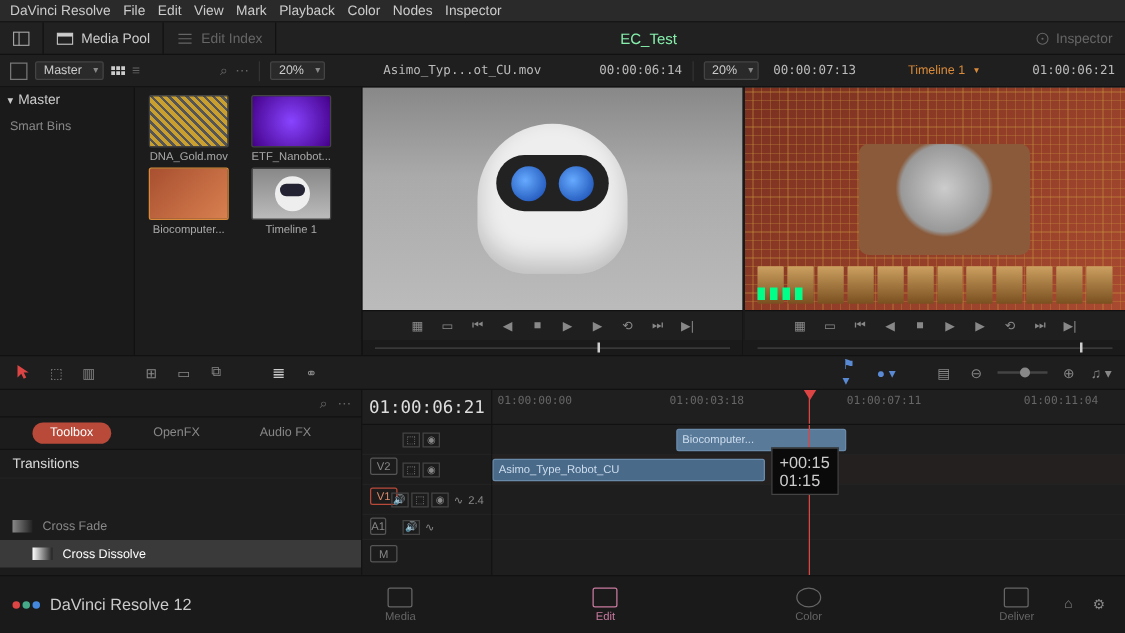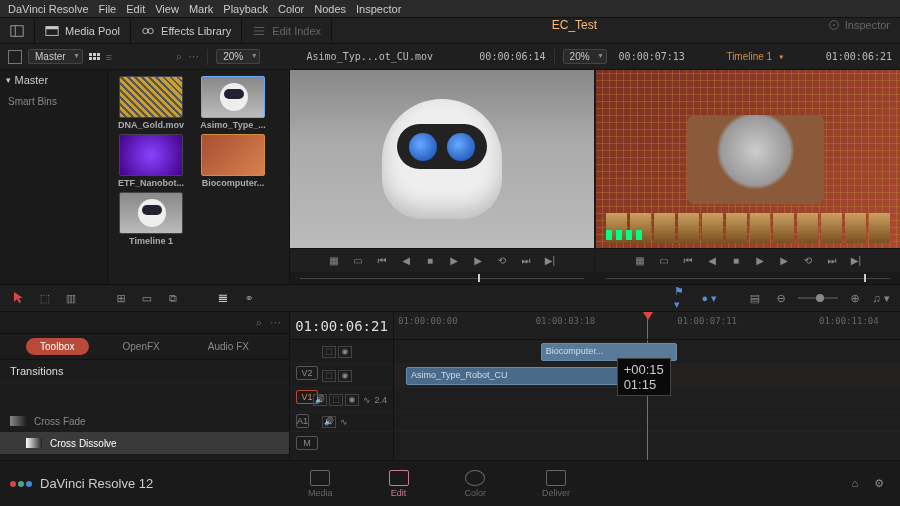--- a/index.html
+++ b/index.html
@@ -1,40 +1,40 @@
 <!DOCTYPE html>
 <html><head>
 <meta charset="utf-8">
 <style>
 * { margin: 0; padding: 0; box-sizing: border-box; font-family: -apple-system, "Segoe UI", Arial, sans-serif; }
 body { background: #1a1a1a; color: #aaa; font-size: 11px; width: 900px; height: 506px; overflow: hidden; user-select: none; }
 .menubar { height: 18px; background: #2a2a2a; display: flex; align-items: center; padding: 0 8px; gap: 10px; font-size: 11px; color: #ccc; border-bottom: 1px solid #111; }
 .menubar span { cursor: default; }
-.toolbar { height: 26px; background: #212121; display: flex; align-items: flex-start; border-bottom: 1px solid #111; }
+.toolbar { height: 26px; background: #212121; display: flex; align-items: center; border-bottom: 1px solid #111; }
 .tool-btn { display: flex; align-items: center; gap: 6px; padding: 0 10px; height: 100%; border-right: 1px solid #111; color: #ccc; font-size: 11px; }
 .tool-btn.dim { color: #666; }
 .tool-icon { width: 14px; height: 14px; display: inline-flex; }
-.title-center { flex: 1; text-align: center; color: #fdba74; font-size: 12px; }
+.title-center { flex: 1; text-align: center; color: #86efac; font-size: 12px; }
 .inspect { display: flex; align-items: center; gap: 4px; padding: 0 10px; color: #666; font-size: 11px; }
 .subbar { height: 26px; background: #1f1f1f; display: flex; align-items: center; border-bottom: 1px solid #111; }
 .sb-seg { display: flex; align-items: center; gap: 6px; padding: 0 8px; height: 100%; }
 .sb-divider { width: 1px; height: 16px; background: #333; }
 .icon-sq { width: 14px; height: 14px; border: 1px solid #777; }
 .dropdown { background: #2a2a2a; border: 1px solid #444; padding: 1px 16px 1px 6px; font-size: 10px; color: #ccc; position: relative; border-radius: 2px; }
 .dropdown::after { content: "▾"; position: absolute; right: 3px; top: 1px; font-size: 8px; color: #888; }
 .tc { font-family: "Consolas", monospace; font-size: 10px; color: #bbb; }
 .tc.orange { color: #d98a3a; }
 .panels { display: flex; height: 214px; }
 .left-col { width: 290px; display: flex; border-right: 1px solid #111; background: #1c1c1c; }
 .tree { width: 108px; background: #1a1a1a; border-right: 1px solid #111; }
 .tree-head { height: 20px; display: flex; align-items: center; padding: 0 6px; gap: 4px; color: #ccc; font-size: 11px; }
 .tree-head::before { content: "▾"; font-size: 9px; }
 .tree-sub { padding: 6px 8px; color: #888; font-size: 10px; }
 .mediapool { flex: 1; padding: 6px 4px; display: flex; flex-wrap: wrap; align-content: flex-start; gap: 4px; }
-.clip { width: 78px; display: flex; flex-direction: column; align-items: center; gap: 2px; font-weight: bold; }
+.clip { width: 78px; display: flex; flex-direction: column; align-items: center; gap: 2px; }
 .thumb { width: 64px; height: 42px; background: #333; border: 1px solid #444; border-radius: 2px; position: relative; overflow: hidden; }
 .thumb-label { font-size: 9px; color: #aaa; text-overflow: ellipsis; white-space: nowrap; width: 70px; overflow: hidden; text-align: center; }
 .viewer { flex: 1; display: flex; flex-direction: column; position: relative; }
 .viewers { display: flex; flex: 1; gap: 2px; }
 .vhalf { flex: 1; display: flex; flex-direction: column; background: #000; position: relative; }
 .vimg { flex: 1; background: #444; position: relative; overflow: hidden; }
 .robot { position: absolute; inset: 0; background: linear-gradient(#888 0%, #aaa 40%, #bbb 100%); display: flex; align-items: center; justify-content: center; }
 .robot .head { width: 120px; height: 120px; background: #eee; border-radius: 60px 60px 40px 40px; position: relative; box-shadow: inset 0 -10px 20px rgba(0,0,0,0.2); }
 .robot .visor { position: absolute; top: 25px; left: 15px; right: 15px; height: 45px; background: #222; border-radius: 30px; display: flex; align-items: center; justify-content: center; gap: 10px; }
 .robot .eye { width: 28px; height: 28px; background: radial-gradient(circle at 40% 40%, #6af, #14a); border-radius: 50%; }
@@ -82,21 +82,21 @@
 .trk-ic { width: 14px; height: 12px; border: 1px solid #444; font-size: 8px; display: flex; align-items: center; justify-content: center; }
 .tl-canvas { flex: 1; position: relative; background: #1e1e1e; }
 .tl-row { position: absolute; left: 0; right: 0; height: 24px; border-bottom: 1px solid #222; }
 .clip-block { position: absolute; height: 18px; top: 3px; background: #4a6a8a; border: 1px solid #6a8aaa; border-radius: 2px; font-size: 9px; color: #cde; padding: 2px 4px; overflow: hidden; }
 .clip-block.top { background: #5a7a9a; }
 .tooltip { position: absolute; background: #0a0a0a; border: 1px solid #444; padding: 3px 6px; font-size: 13px; font-family: monospace; color: #ccc; z-index: 10; }
 .footer { height: 46px; background: #1a1a1a; border-top: 1px solid #111; display: flex; align-items: center; }
 .branding { width: 290px; display: flex; align-items: center; gap: 8px; padding: 0 10px; color: #ccc; font-size: 13px; }
 .brand-dots { display: flex; gap: 2px; }
 .brand-dots span { width: 6px; height: 6px; border-radius: 50%; }
-.pages { flex: 1; display: flex; gap: 40px; padding-left: 10px; }
+.pages { flex: 1; display: flex; gap: 24px; padding-left: 10px; justify-content: space-between; }
 .page { display: flex; flex-direction: column; align-items: center; gap: 2px; font-size: 9px; color: #666; padding: 3px 8px; }
 .page.active { color: #c97aa0; }
 .page-icon { width: 20px; height: 16px; border: 1px solid currentColor; border-radius: 2px; }
 .foot-right { display: flex; gap: 16px; padding: 0 16px; color: #888; }
 svg { width: 100%; height: 100%; }
 </style>
 </head>
 <body>
 
 <div class="menubar">
@@ -122,29 +122,20 @@
     </div>
   <div class="tool-btn">
       <span class="tool-icon">
         <svg viewBox="0 0 16 16">
           <rect x="1" y="3" width="14" height="10" fill="none" stroke="#ccc"></rect>
           <rect x="1" y="3" width="14" height="3" fill="#ccc"></rect>
         </svg>
       </span>
       <span>Media Pool</span>
     </div>
-  <div class="tool-btn">
-      <span class="tool-icon">
-        <svg viewBox="0 0 16 16">
-          <circle cx="5" cy="8" r="3" fill="none" stroke="#ccc"></circle>
-          <circle cx="11" cy="8" r="3" fill="none" stroke="#ccc"></circle>
-        </svg>
-      </span>
-      <span>Effects Library</span>
-    </div>
   <div class="tool-btn dim">
       <span class="tool-icon">
         <svg viewBox="0 0 16 16">
           <line x1="2" y1="4" x2="14" y2="4" stroke="#666"></line>
           <line x1="2" y1="8" x2="14" y2="8" stroke="#666"></line>
           <line x1="2" y1="12" x2="14" y2="12" stroke="#666"></line>
         </svg>
       </span>
       <span>Edit Index</span>
     </div>
@@ -194,28 +185,20 @@
 <div class="panels">
   <div class="left-col">
     <div class="tree">
       <div class="tree-head">Master</div>
       <div class="tree-sub">Smart Bins</div>
     </div>
     <div class="mediapool">
       <div class="clip">
           <div class="thumb" style="background:repeating-linear-gradient(45deg,#c9a030,#c9a030 3px,#555 3px,#555 5px)"></div>
           <div class="thumb-label">DNA_Gold.mov</div>
-        </div>
-      <div class="clip">
-          <div class="thumb" style="background:linear-gradient(#888,#bbb);border-color:#6af">
-            <div style="position:absolute;left:18px;top:6px;width:28px;height:28px;background:#eee;border-radius:50%">
-              <div style="position:absolute;top:6px;left:4px;right:4px;height:10px;background:#223;border-radius:6px"></div>
-            </div>
-          </div>
-          <div class="thumb-label">Asimo_Type_...</div>
         </div>
       <div class="clip">
           <div class="thumb" style="background:radial-gradient(circle,#84f,#408)"></div>
           <div class="thumb-label">ETF_Nanobot...</div>
         </div>
       <div class="clip">
           <div class="thumb" style="background:linear-gradient(135deg,#a85030,#d98050);border-color:#d98a3a"></div>
           <div class="thumb-label">Biocomputer...</div>
         </div>
       <div class="clip">
@@ -409,21 +392,21 @@
             <div class="trk-ic" style="color:#4a8">🔊</div>
             <span>∿</span>
           </div>
       </div>
       <div class="tl-canvas">
         <div class="tl-row" style="top:0"></div>
         <div class="tl-row" style="top:24px;background:#252020"></div>
         <div class="tl-row" style="top:48px"></div>
         <div class="tl-row" style="top:72px;height:20px"></div>
         <div class="clip-block top" style="top:3px;left:29%;width:27%"><span>Biocomputer...</span></div>
-        <div class="clip-block" style="top:27px;left:12px;width:43%"><span>Asimo_Type_Robot_CU</span></div>
+        <div class="clip-block" style="top:27px;left:0;width:43%"><span>Asimo_Type_Robot_CU</span></div>
         <div class="playhead" style="left:50%;top:0;bottom:0"></div>
         <div class="tooltip" style="left:44%;top:18px">
           <div>+00:15</div>
           <div>01:15</div>
         </div>
       </div>
     </div>
   </div>
 </div>
 

